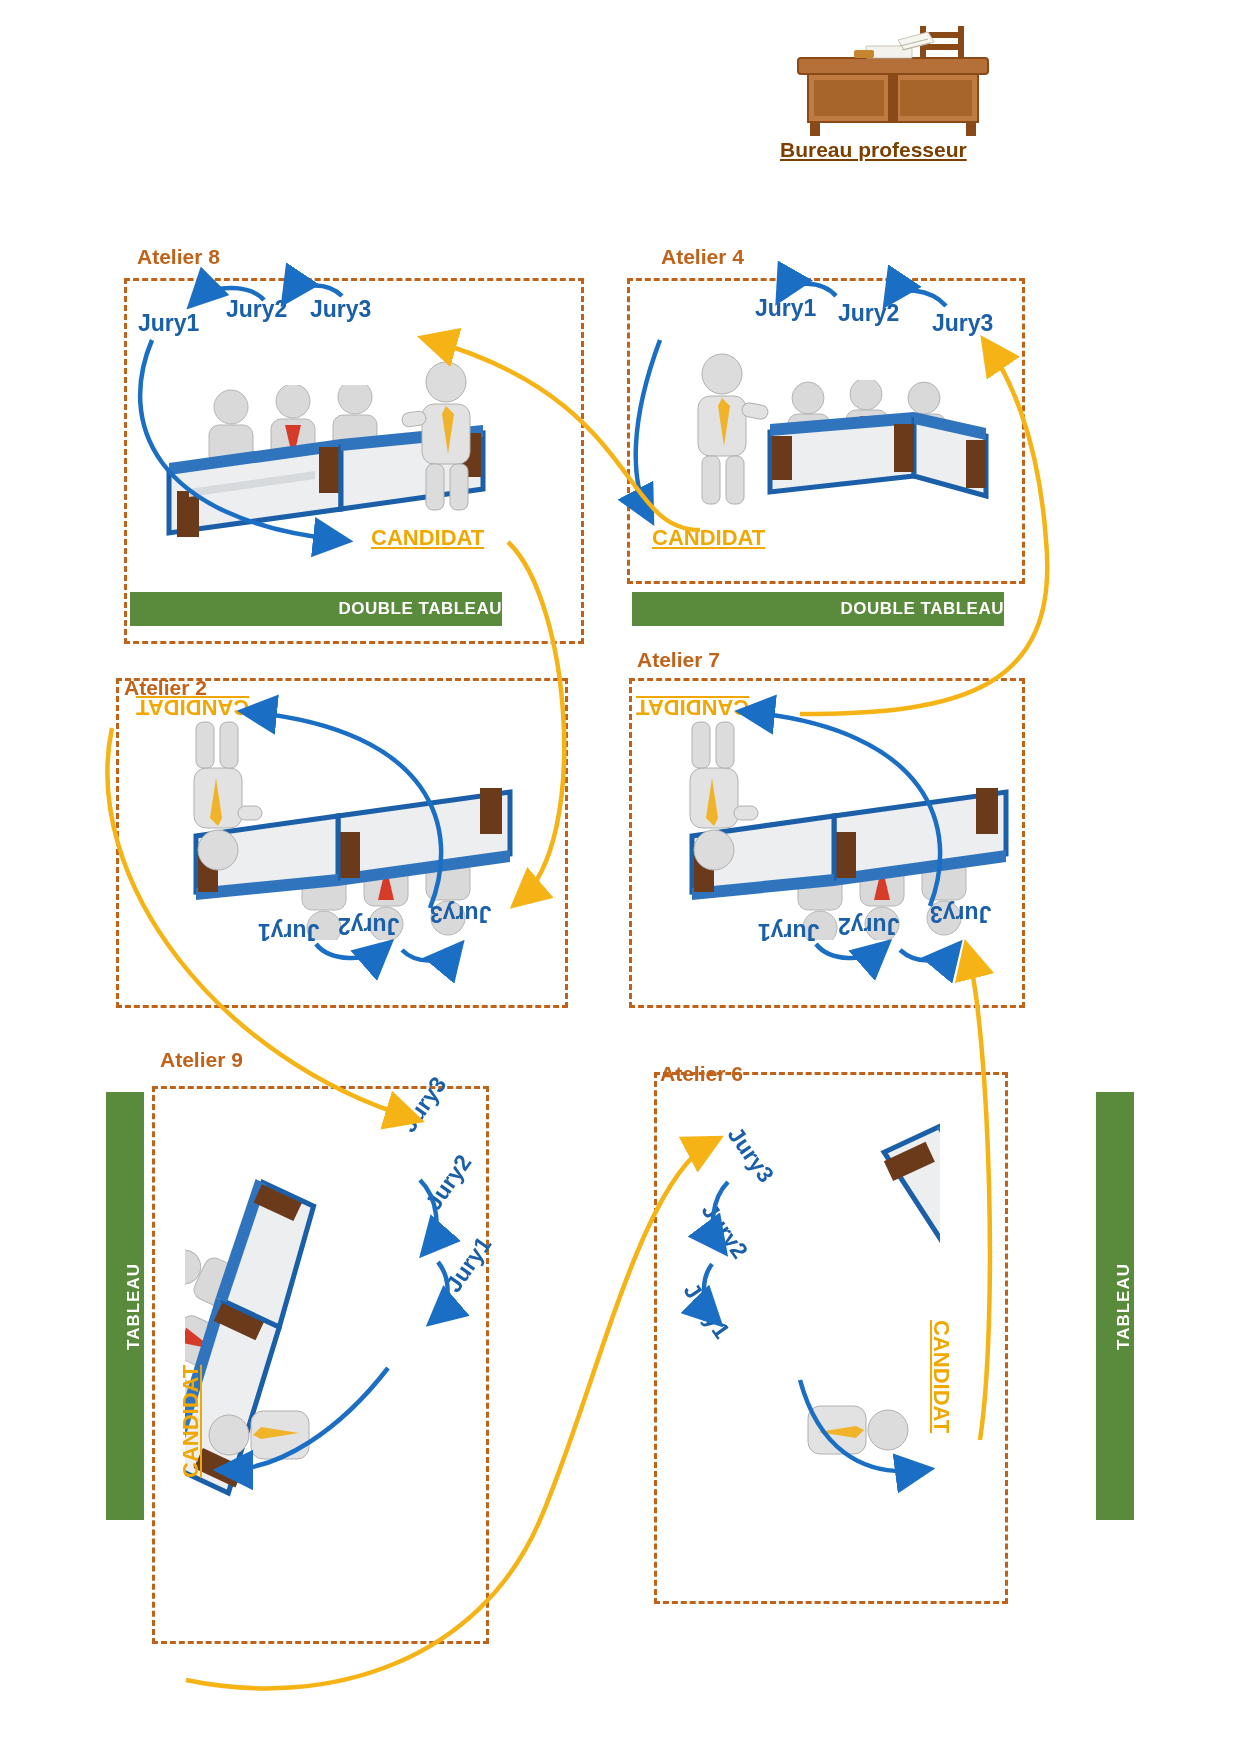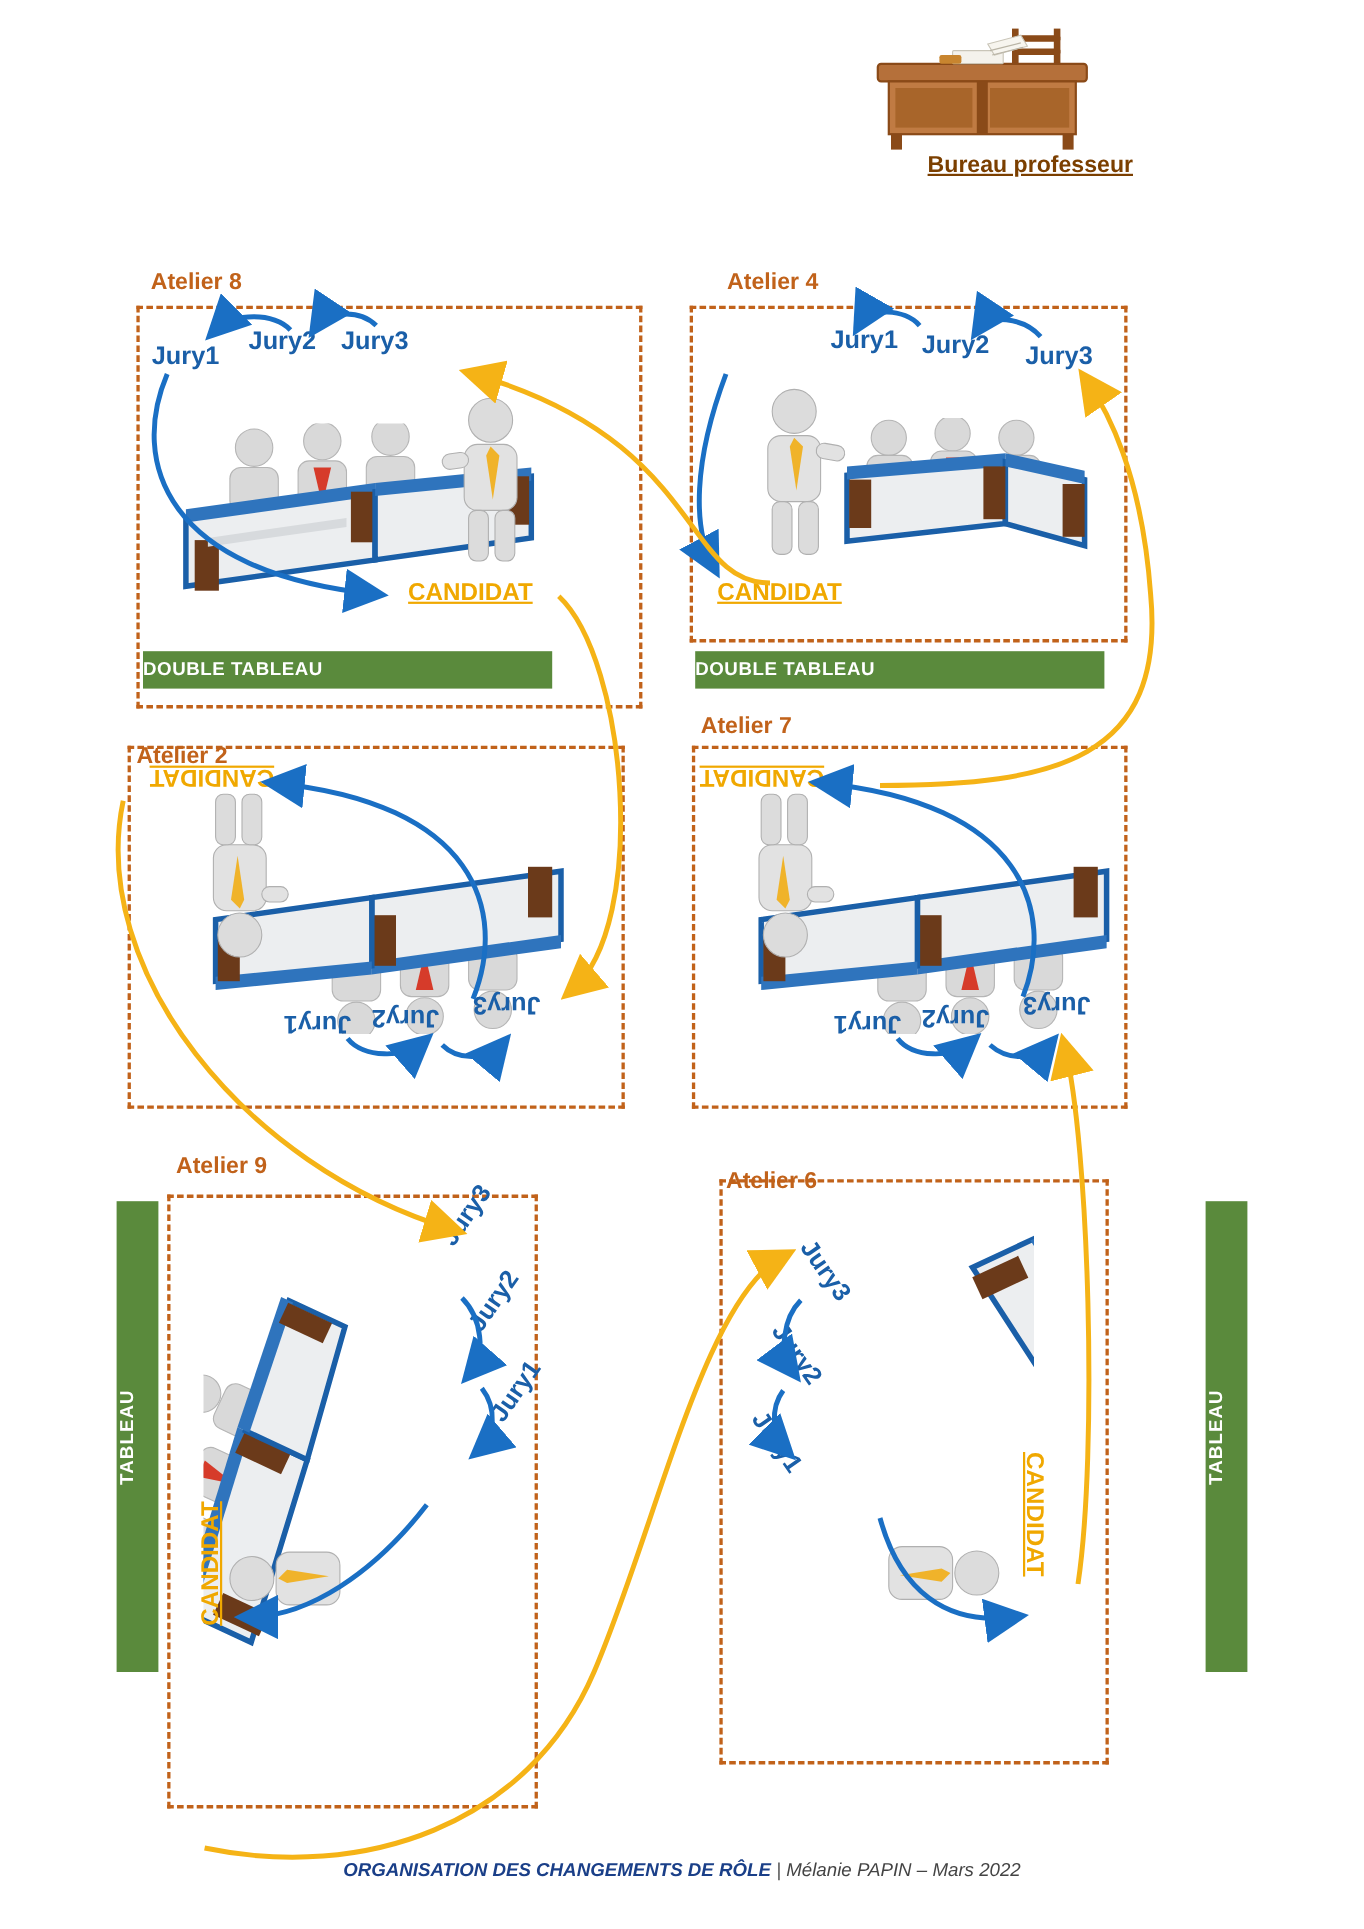--- a/index.html
+++ b/index.html
@@ -22,21 +22,21 @@
   }
   .abs { position: absolute; }
 
   
   #teacher-desk-area {
     left: 780px; top: 20px; width: 250px; height: 150px;
   }
   .desk-label {
     position: absolute;
     left: 0; top: 118px; width: 250px;
-    text-align: right;
+    text-align: left;
     font-size: 21px;
     font-weight: bold;
     color: #7b3f00;
     text-decoration: underline;
   }
 
   
   .atelier-box {
     position: absolute;
     border: 3px dashed #c1621a;
@@ -53,21 +53,21 @@
   
   .banner {
     position: absolute;
     background: #5a8a3c;
     color: #ffffff;
     font-weight: bold;
     font-size: 17px;
     letter-spacing: .5px;
     display: flex;
     align-items: center;
-    justify-content: flex-start;
+    justify-content: flex-end;
     text-align: center;
   }
   .banner.vertical span {
     writing-mode: vertical-rl;
     transform: rotate(180deg);
     letter-spacing: 1px;
   }
 
   
   .jury-label {
@@ -432,19 +432,14 @@
       <path d="M112 728 C 80 880, 220 1060, 412 1118"></path>
 
       <path d="M800 714 C 960 714, 1060 690, 1046 540 C 1038 430, 1006 372, 988 346"></path>
 
       <path d="M980 1440 C 998 1320, 990 1040, 968 952"></path>
 
       <path d="M186 1680 C 330 1710, 480 1660, 540 1520 C 596 1390, 640 1180, 712 1142"></path>
     </g>
   </svg>
 
-  <div id="footer">
-    <span class="f-strong">ORGANISATION DES CHANGEMENTS DE RÔLE</span>
-    <span class="f-sep">|</span>
-    <span class="f-author">Mélanie PAPIN – Mars 2022</span>
-  </div>
 
 </div>
 
 </body></html>

